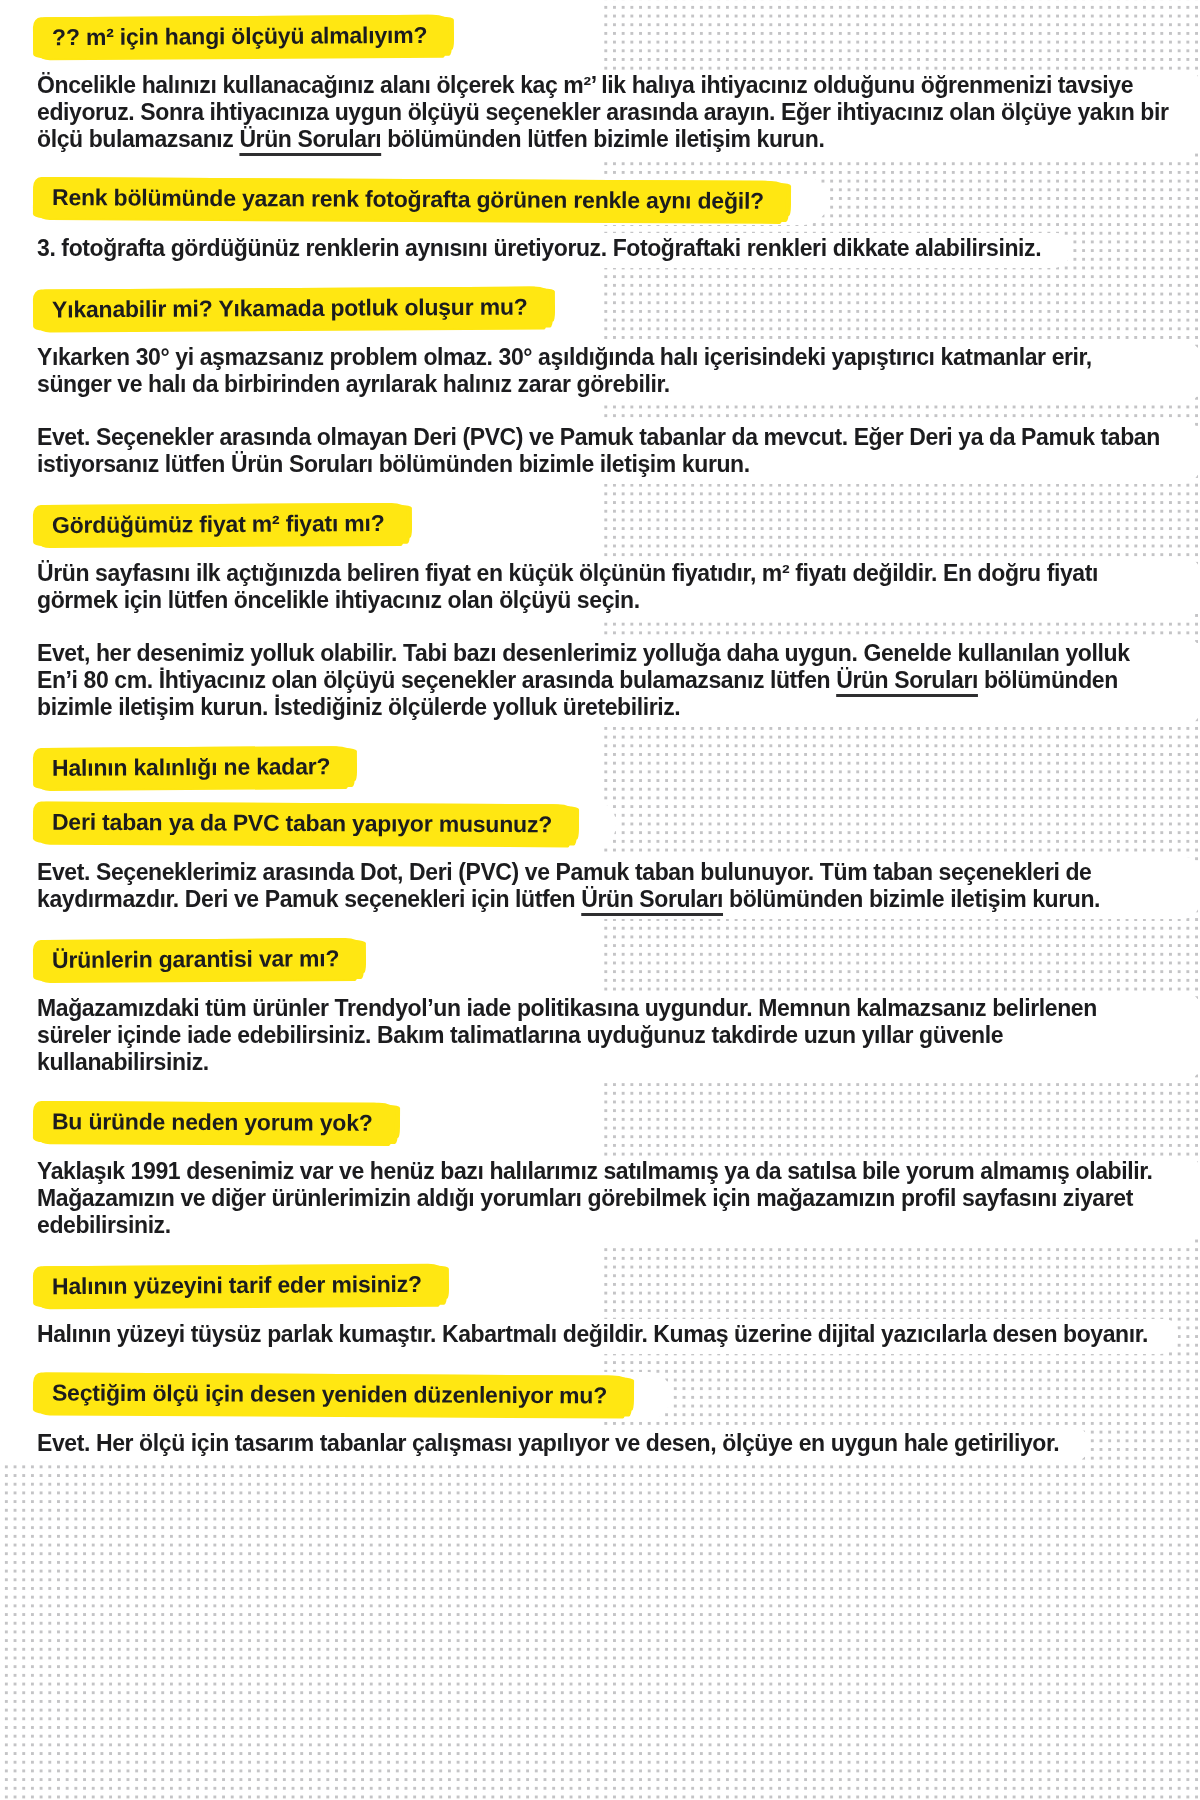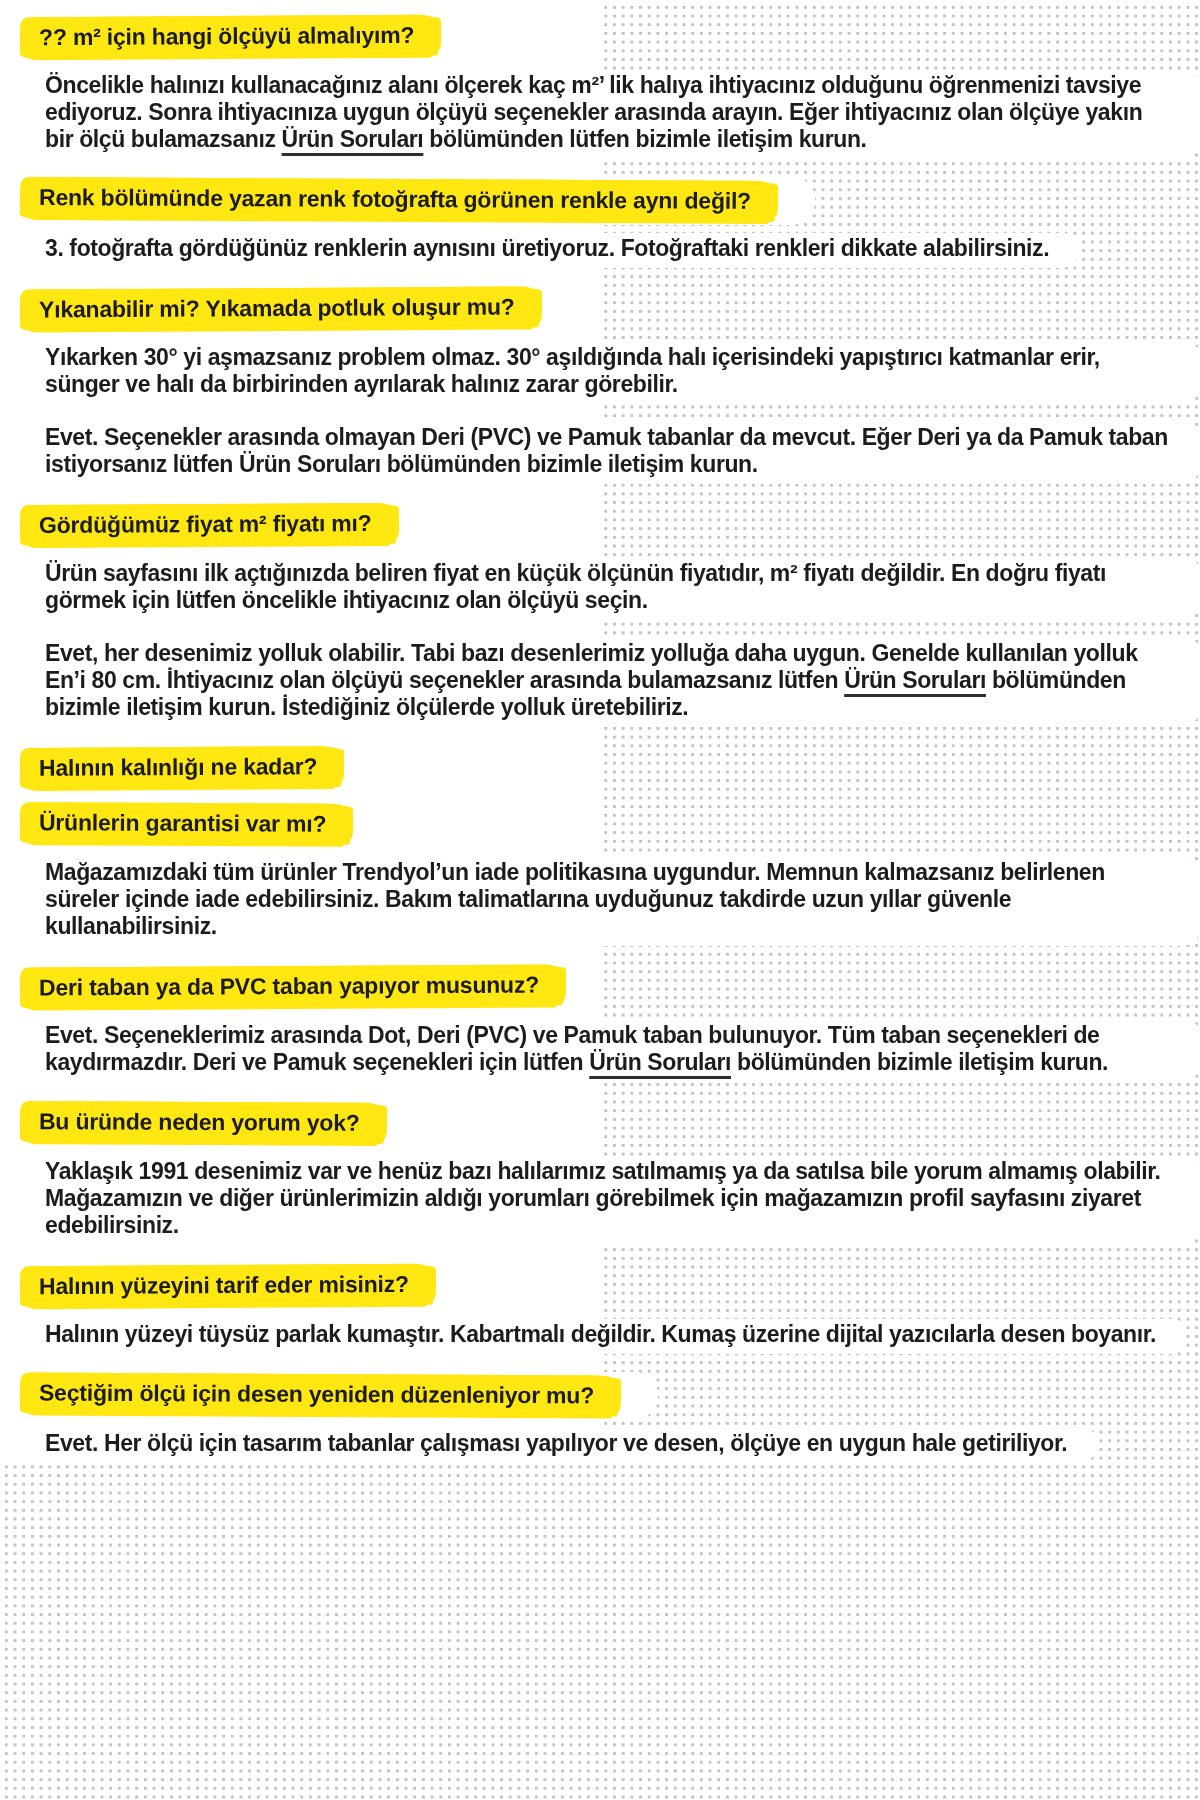--- a/index.html
+++ b/index.html
@@ -29,42 +29,42 @@
     content:"";
     position:absolute; left:0; top:0; bottom:0; width:600px;
     background:var(--paper);
   }
   .faq-section{ position:relative; }
   .q-row{
     width:fit-content; max-width:1164px;
     background:var(--paper);
     padding:2px 42px 5px 0;
     border-radius:0 22px 24px 0;
-    margin:0 0 8px 3px;
+    margin:0 0 8px 16px;
   }
   .q-highlight{
     display:inline-block;
     margin:0 0 0 -13px;
     background:var(--hl);
     font-size:23px; font-weight:800; letter-spacing:-0.2px; line-height:1;
     padding:9px 22px 9px 16px;
     border-radius:10px 16px 6px 14px / 12px 7px 14px 8px;
     box-shadow:
       6px 3px 0 -3px var(--hl),
       -5px -2px 0 -2px var(--hl),
       9px -2px 0 -4px var(--hl),
       -7px 4px 0 -4px var(--hl),
       0 5px 0 -3px var(--hl);
     transform:rotate(-0.35deg);
   }
   .faq-section:nth-child(even) .q-highlight{ transform:rotate(0.3deg); }
   .answer{
     width:fit-content; max-width:1164px;
     background:var(--paper);
-    margin:0 0 18px 12px;
+    margin:0 0 18px 4px;
     padding:2px 30px 6px 0;
     font-size:23px; font-weight:600; letter-spacing:-0.4px; line-height:27px;
     border-radius:0 14px 18px 0;
   }
   .ul{
     text-decoration:underline;
     text-decoration-thickness:2.5px;
     text-underline-offset:6px;
     text-decoration-color:#2e2e30;
   }
@@ -110,30 +110,30 @@
   </section>
 
   <section class="faq-section">
     <div class="q-row">
       <h2 class="q-highlight">Halının kalınlığı ne kadar?</h2>
     </div>
   </section>
 
   <section class="faq-section">
     <div class="q-row">
-      <h2 class="q-highlight">Ürünlerin garantisi var mı?</h2>
+      <h2 class="q-highlight">Deri taban ya da PVC taban yapıyor musunuz?</h2>
     </div>
-    <p class="answer"><span>Mağazamızdaki tüm ürünler Trendyol’un iade politikasına uygundur. Memnun kalmazsanız belirlenen süreler içinde iade edebilirsiniz. Bakım talimatlarına uyduğunuz takdirde uzun yıllar güvenle kullanabilirsiniz.</span></p>
+    <p class="answer"><span>Evet. Seçeneklerimiz arasında Dot, Deri (PVC) ve Pamuk taban bulunuyor. Tüm taban seçenekleri de kaydırmazdır. Deri ve Pamuk seçenekleri için lütfen </span><span class="ul">Ürün Soruları</span><span> bölümünden bizimle iletişim kurun.</span></p>
   </section>
 
   <section class="faq-section">
     <div class="q-row">
-      <h2 class="q-highlight">Deri taban ya da PVC taban yapıyor musunuz?</h2>
+      <h2 class="q-highlight">Ürünlerin garantisi var mı?</h2>
     </div>
-    <p class="answer"><span>Evet. Seçeneklerimiz arasında Dot, Deri (PVC) ve Pamuk taban bulunuyor. Tüm taban seçenekleri de kaydırmazdır. Deri ve Pamuk seçenekleri için lütfen </span><span class="ul">Ürün Soruları</span><span> bölümünden bizimle iletişim kurun.</span></p>
+    <p class="answer"><span>Mağazamızdaki tüm ürünler Trendyol’un iade politikasına uygundur. Memnun kalmazsanız belirlenen süreler içinde iade edebilirsiniz. Bakım talimatlarına uyduğunuz takdirde uzun yıllar güvenle kullanabilirsiniz.</span></p>
   </section>
 
   <section class="faq-section">
     <div class="q-row">
       <h2 class="q-highlight">Bu üründe neden yorum yok?</h2>
     </div>
     <p class="answer"><span>Yaklaşık 1991 desenimiz var ve henüz bazı halılarımız satılmamış ya da satılsa bile yorum almamış olabilir. Mağazamızın ve diğer ürünlerimizin aldığı yorumları görebilmek için mağazamızın profil sayfasını ziyaret edebilirsiniz.</span></p>
   </section>
 
   <section class="faq-section">

